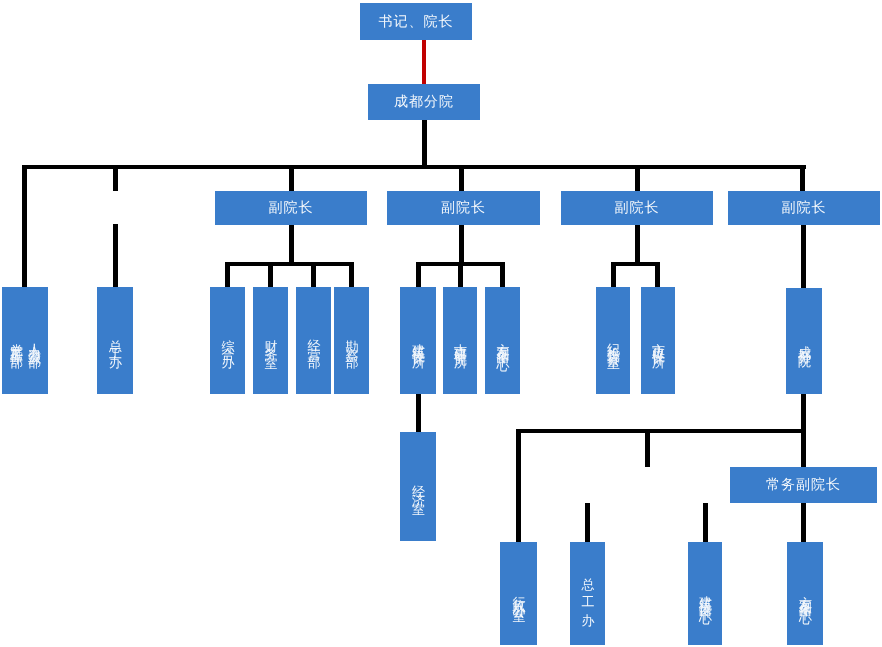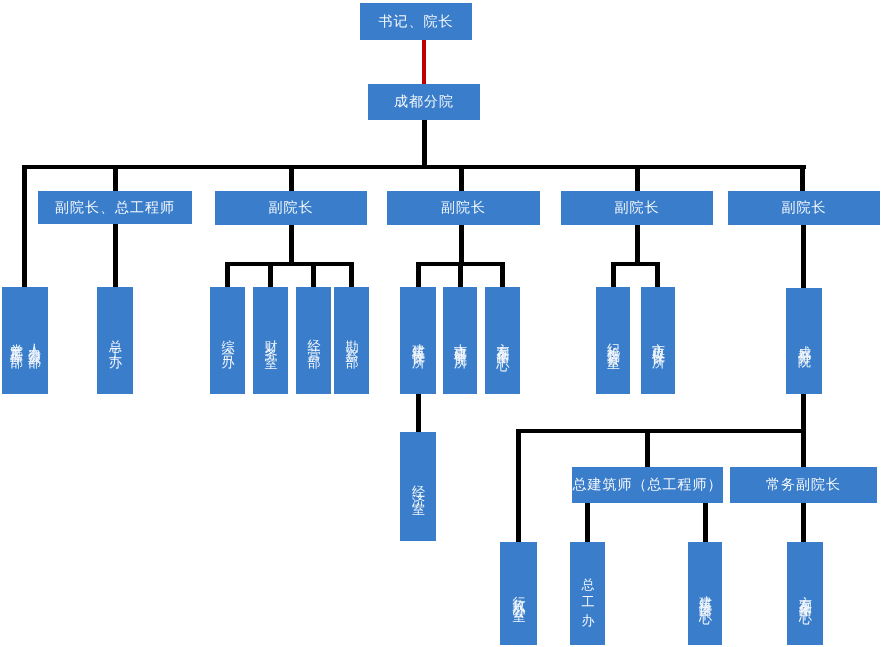--- a/index.html
+++ b/index.html
@@ -142,23 +142,20 @@
   <div class="line" id="l-zjzs-d2"></div>
   <div class="line" id="l-fazc-d1"></div>
 
   <div class="box" id="b-root">
     <span>书记、院长</span>
   </div>
   <div class="box" id="b-evd">
     <span>成都分院</span>
   </div>
 
-  <div class="box" id="b-vpce">
-    <span>副院长、总工程师</span>
-  </div>
   <div class="box" id="b-vp1">
     <span>副院长</span>
   </div>
   <div class="box" id="b-vp2">
     <span>副院长</span>
   </div>
   <div class="box" id="b-vp3">
     <span>副院长</span>
   </div>
   <div class="box" id="b-vp4">
@@ -200,23 +197,20 @@
     <span class="vtext">市政设计所</span>
   </div>
   <div class="box" id="b-cdfy">
     <span class="vtext">成都分院</span>
   </div>
 
   <div class="box" id="b-jjs">
     <span class="vtext sp8">经济室</span>
   </div>
 
-  <div class="box" id="b-zjzs">
-    <span>总建筑师（总工程师）</span>
-  </div>
   <div class="box" id="b-fazc">
     <span>常务副院长</span>
   </div>
 
   <div class="box" id="b-xzbgs">
     <span class="vtext">行政办公室</span>
   </div>
   <div class="box" id="b-zgb2">
     <span class="vtext sp18">总工办</span>
   </div>

